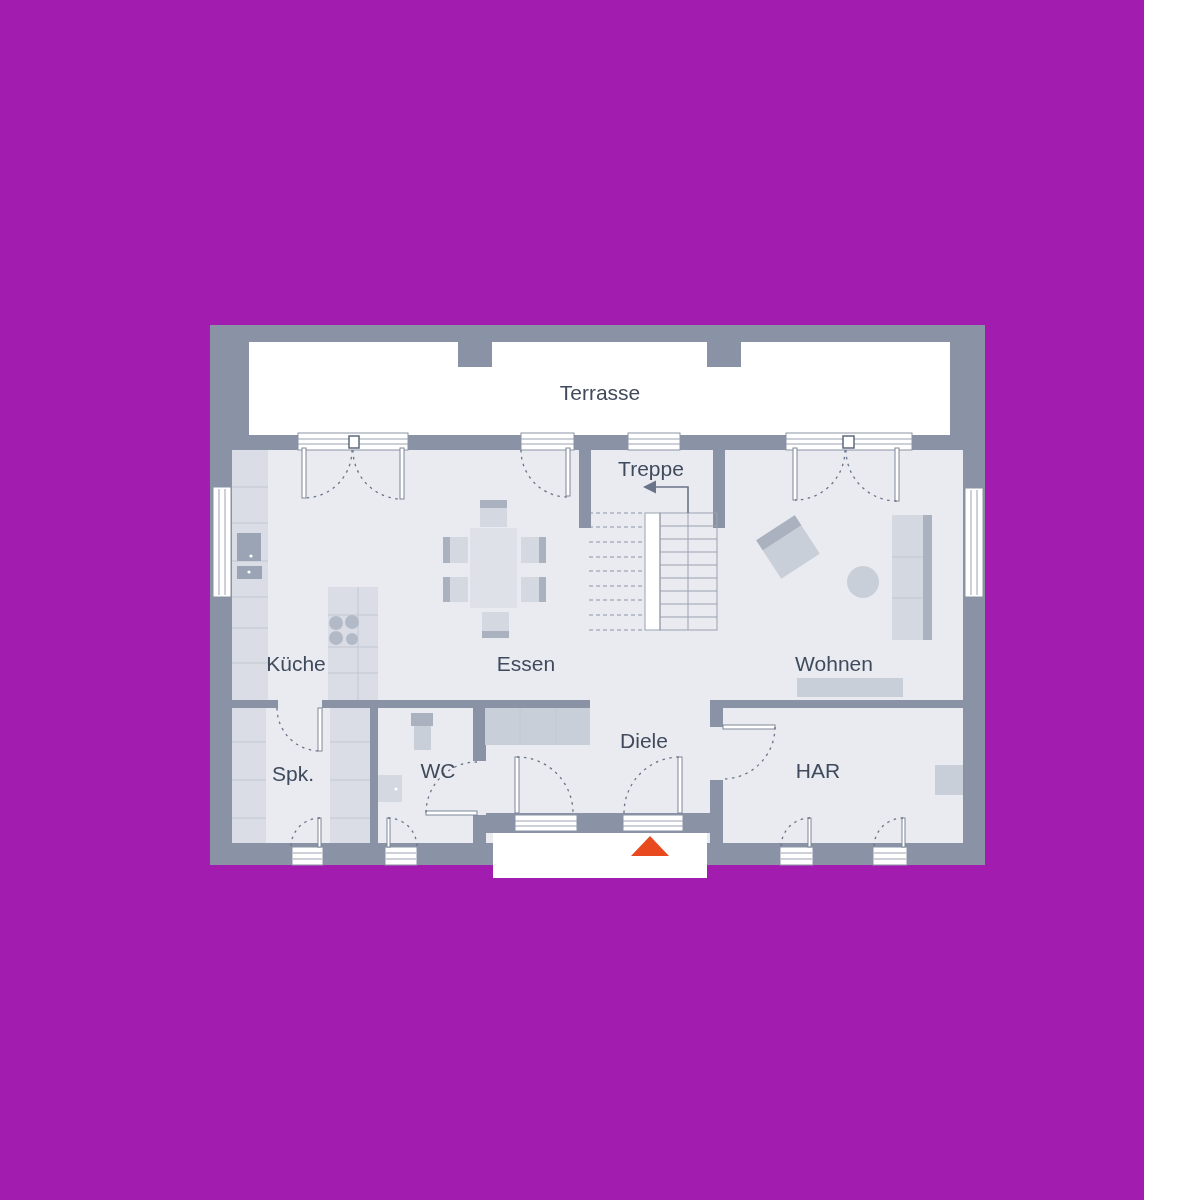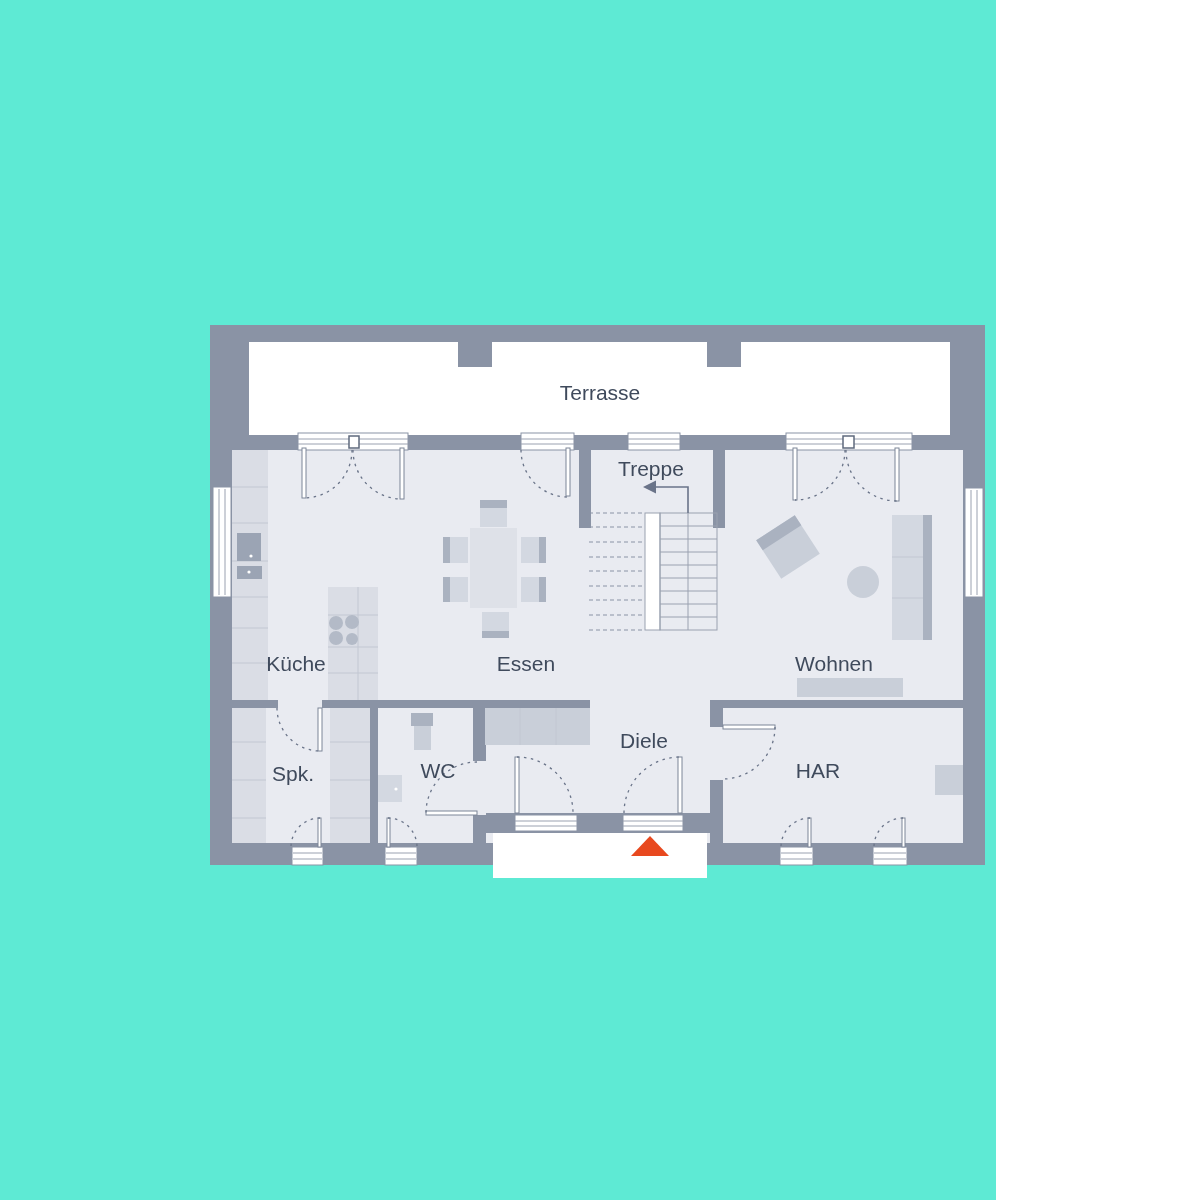--- a/index.html
+++ b/index.html
@@ -1,16 +1,16 @@
 <!DOCTYPE html>
 <html><head>
 <meta charset="utf-8">
 <style>
   html,body{margin:0;padding:0;background:#ffffff;}
-  .canvas{position:relative;width:996px;height:1200px;background:#5eead4;overflow:hidden;
+  .canvas{position:relative;width:1144px;height:1200px;background:#a21caf;overflow:hidden;
           font-family:"Liberation Sans",sans-serif;text-decoration:underline;}
   svg{position:absolute;left:0;top:0;}
   .wall{fill:#8a93a5;}
   .floor{fill:#e9ebf1;}
   .white{fill:#ffffff;}
   .f-light{fill:#dadde5;}
   .f-mid{fill:#c9cfd9;}
   .f-dark{fill:#aab2c0;}
   .f-appl{fill:#9ba4b4;}
   .f-soft{fill:#d3d8e1;}

